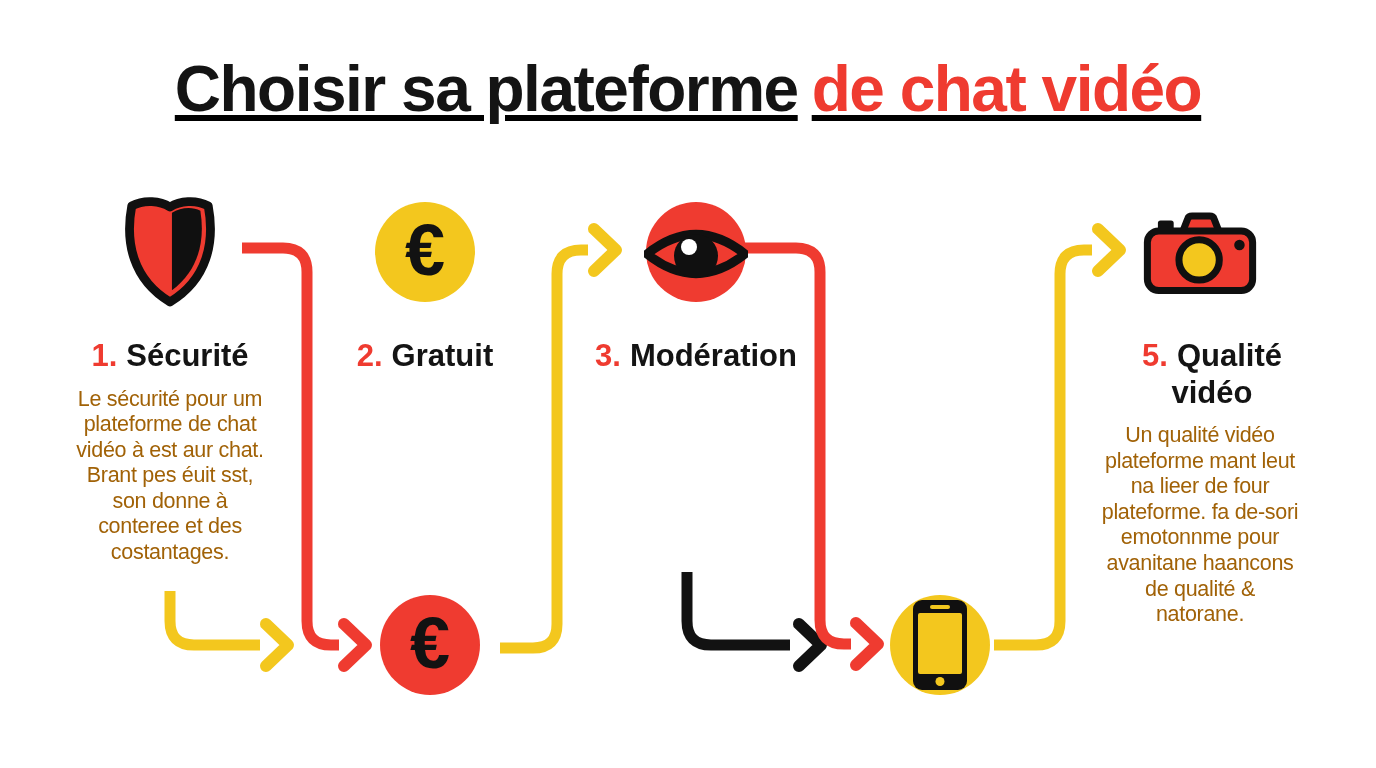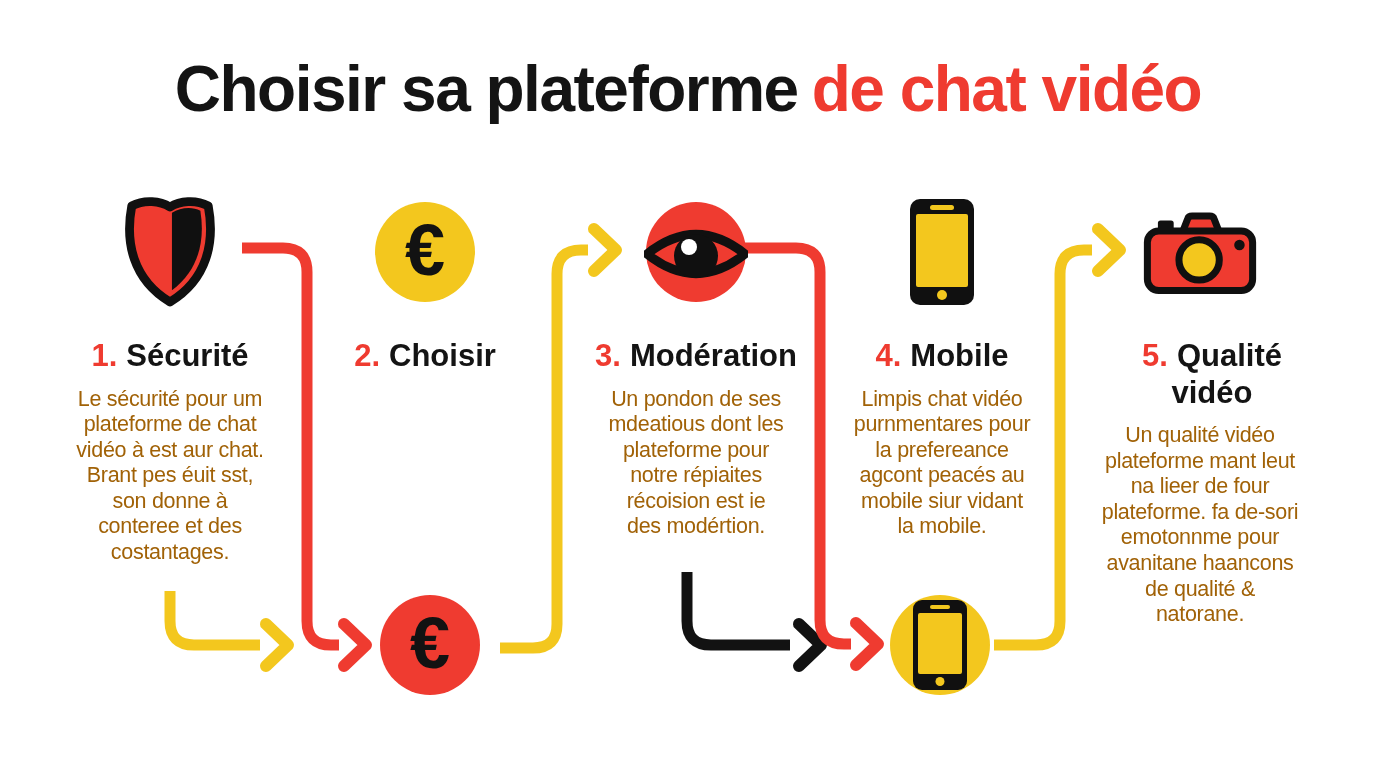--- a/index.html
+++ b/index.html
@@ -17,20 +17,21 @@
   }
   .title{
     position:absolute;
     left:0;top:56px;width:1376px;
     margin:0;
     text-align:center;
     font-size:64px;
     font-weight:800;
     letter-spacing:-1.5px;
     line-height:1.05;
+    text-decoration:underline;
   }
   .title .t-black{color:var(--ink);margin-right:14px;}
   .title .t-red{color:var(--red);}
 
   .arrows{position:absolute;left:0;top:0;z-index:1;}
 
   .sec{
     position:absolute;
     top:196px;
     z-index:2;
@@ -137,57 +138,35 @@
 conteree et des
 costantages.</p>
   </section>
 
   <section class="sec sec2">
     <div class="icon-slot">
       <div class="circle yellow-bg">
         <span class="euro">€</span>
       </div>
     </div>
-    <h2 class="heading"><span class="num">2.</span><span class="hname">Choisir</span></h2>
+    <h2 class="heading"><span class="num">2.</span><span class="hname">Gratuit</span></h2>
   </section>
 
   <section class="sec sec3">
     <div class="icon-slot">
       <svg width="104" height="104" viewBox="0 0 104 104">
         <circle cx="52" cy="52" r="50" fill="#EF3B30"></circle>
         <path d="M 3 54 Q 52 15 101 54 Q 52 93 3 54 Z" fill="none" stroke="#101010" stroke-width="9" stroke-linejoin="round"></path>
         <circle cx="52" cy="56" r="22" fill="#101010"></circle>
         <circle cx="45" cy="47" r="8" fill="#ffffff"></circle>
       </svg>
     </div>
     <h2 class="heading"><span class="num">3.</span><span class="hname">Modération</span></h2>
-    <p class="body">Un pondon de ses
-mdeatious dont les
-plateforme pour
-notre répiaites
-récoision est ie
-des modértion.</p>
   </section>
 
-  <section class="sec sec4">
-    <div class="icon-slot">
-      <div class="phone phone-top">
-        <div class="speaker"></div>
-        <div class="screen"></div>
-        <div class="home"></div>
-      </div>
-    </div>
-    <h2 class="heading"><span class="num">4.</span><span class="hname">Mobile</span></h2>
-    <p class="body">Limpis chat vidéo
-purnmentares pour
-la prefereance
-agcont peacés au
-mobile siur vidant
-la mobile.</p>
-  </section>
 
   <section class="sec sec5 wrap-heading">
     <div class="icon-slot">
       <svg width="114" height="88" viewBox="0 0 130 100">
         <rect x="17" y="14" width="18" height="16" rx="3" fill="#101010"></rect>
         <path d="M44 30 L 51 12 Q 52 9 56 9 L 76 9 Q 80 9 81 12 L 88 30 Z" fill="#EF3B30" stroke="#101010" stroke-width="8" stroke-linejoin="round"></path>
         <rect x="5" y="26" width="120" height="68" rx="13" fill="#EF3B30" stroke="#101010" stroke-width="8"></rect>
         <circle cx="64" cy="59" r="23" fill="#F3C71E" stroke="#101010" stroke-width="8"></circle>
         <circle cx="110" cy="42" r="6" fill="#101010"></circle>
       </svg>

